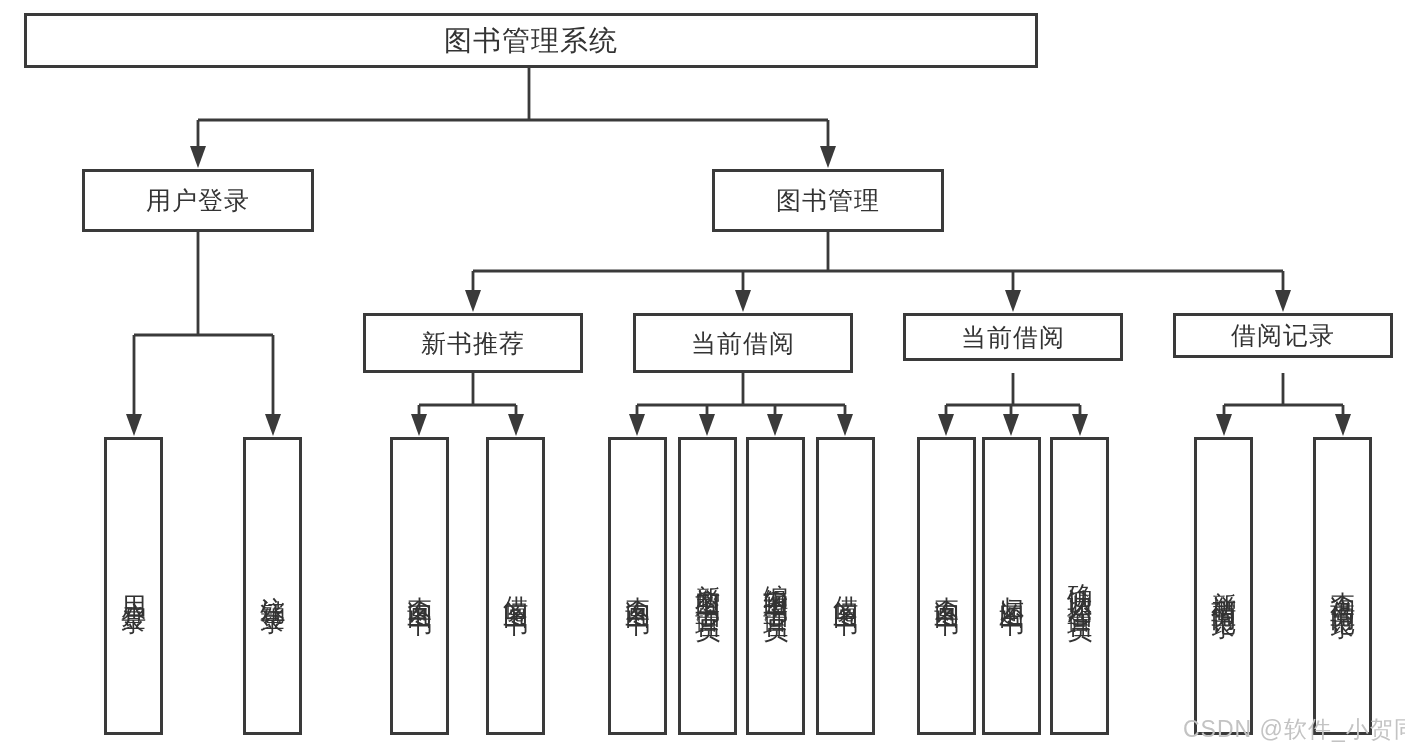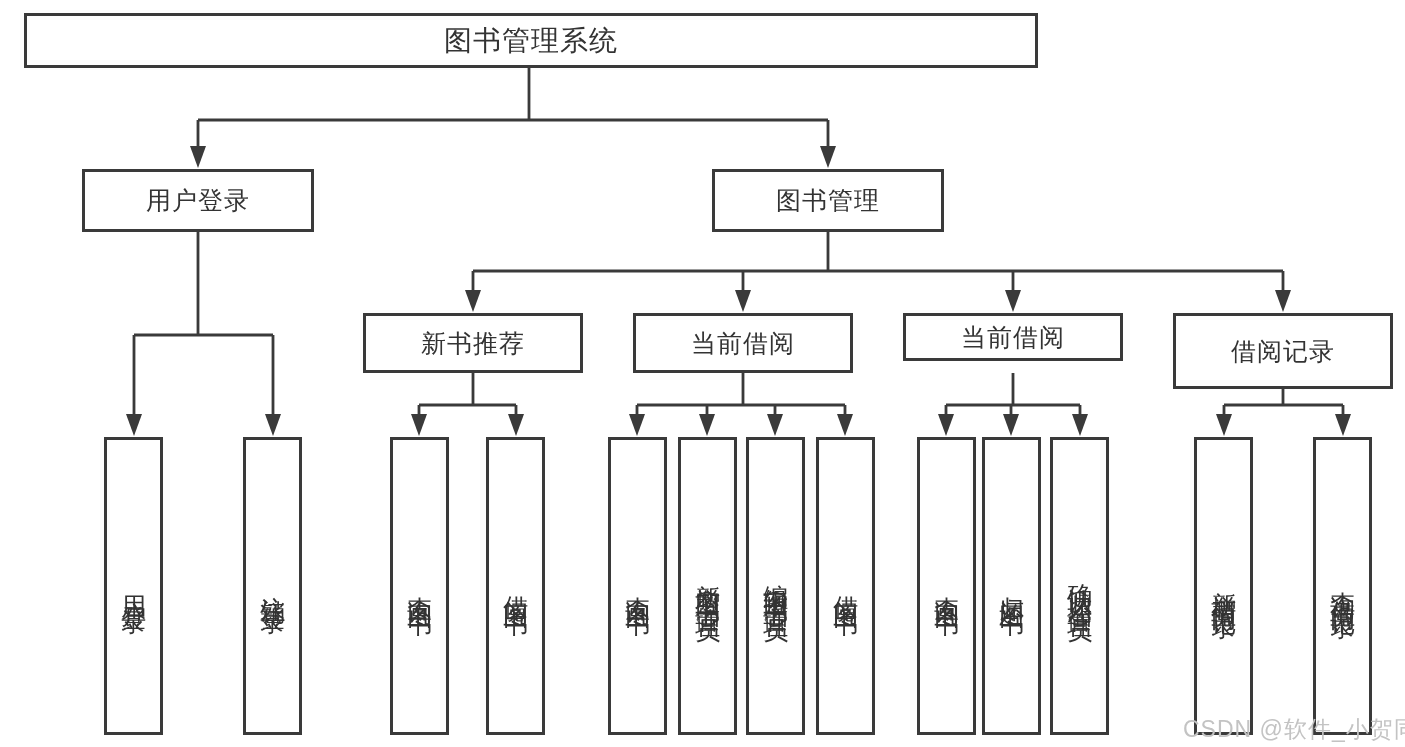--- a/index.html
+++ b/index.html
@@ -100,21 +100,21 @@
 
   <div class="box h" style="left:363px;top:313px;width:220px;height:60px">
     <span class="lbl">新书推荐</span>
   </div>
   <div class="box h" style="left:633px;top:313px;width:220px;height:60px">
     <span class="lbl">当前借阅</span>
   </div>
   <div class="box h" style="left:903px;top:313px;width:220px;height:48px">
     <span class="lbl">当前借阅</span>
   </div>
-  <div class="box h" style="left:1173px;top:313px;width:220px;height:76px">
+  <div class="box h" style="left:1173px;top:313px;width:220px;height:45px">
     <span class="lbl">借阅记录</span>
   </div>
 
   <div class="box v" style="left:104px;top:437px;width:59px;height:298px">
     <span class="lbl">用户登录</span>
   </div>
   <div class="box v" style="left:243px;top:437px;width:59px;height:298px">
     <span class="lbl">注销登录</span>
   </div>
   <div class="box v" style="left:390px;top:437px;width:59px;height:298px">

